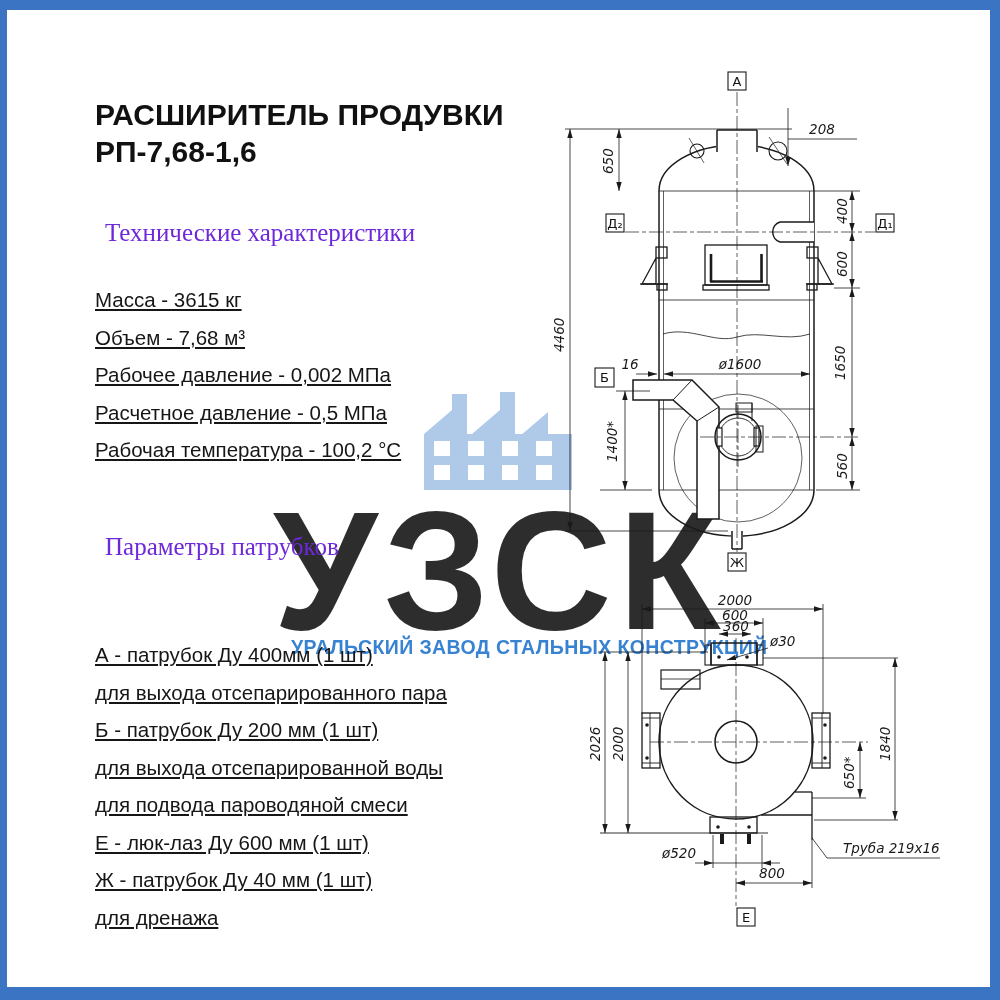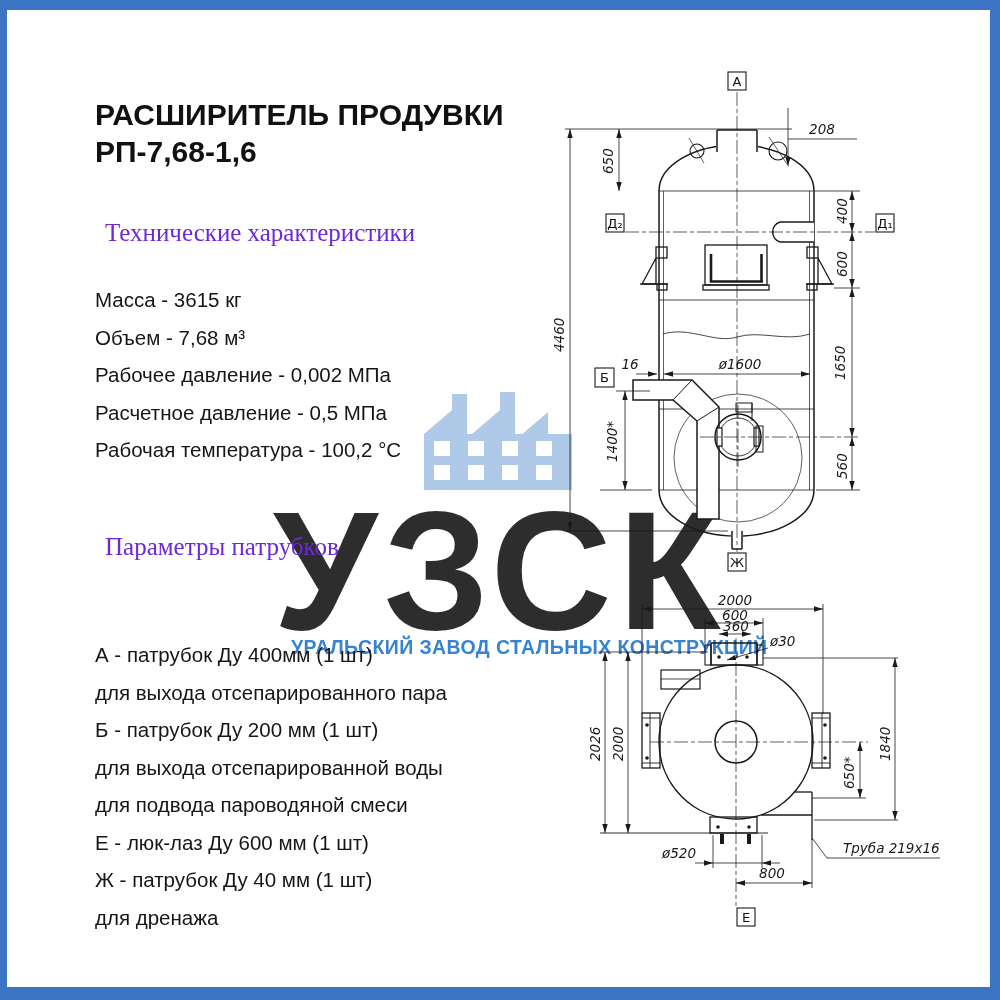--- a/index.html
+++ b/index.html
@@ -21,21 +21,21 @@
 
   
   .txt{position:absolute;z-index:2;}
   .title{left:95px;top:96px;font-size:30px;font-weight:700;line-height:37px;color:#111;}
   .h2{left:105px;font-size:25px;font-weight:400;color:#6d28d9;font-family:Liberation Serif, serif;}
   .h2.specs{top:219px;}
   .h2.nozzles{top:533px;}
   .list{left:95px;font-size:20.5px;color:#161616;}
   .list.specs{top:288px;}
   .list.nozzles{top:607px;margin-top:36px;}
-  .list div{margin-bottom:13.5px;line-height:24px;}
+  .list div{margin-bottom:13.5px;line-height:24px;text-decoration:underline;}
 
   svg.drawing{position:absolute;left:0;top:0;z-index:3;}
   svg text{font-family:"DejaVu Sans","Liberation Sans",sans-serif;}
   .dim{font-size:13.5px;font-style:italic;fill:#1a1a1a;}
   .lbl{font-size:13px;fill:#111;}
 </style>
 </head>
 <body>
 
 <div class="page">

